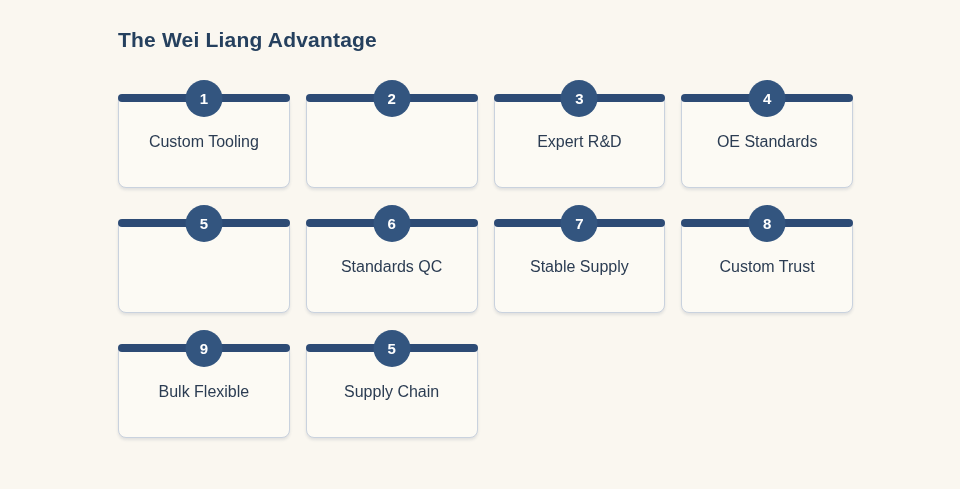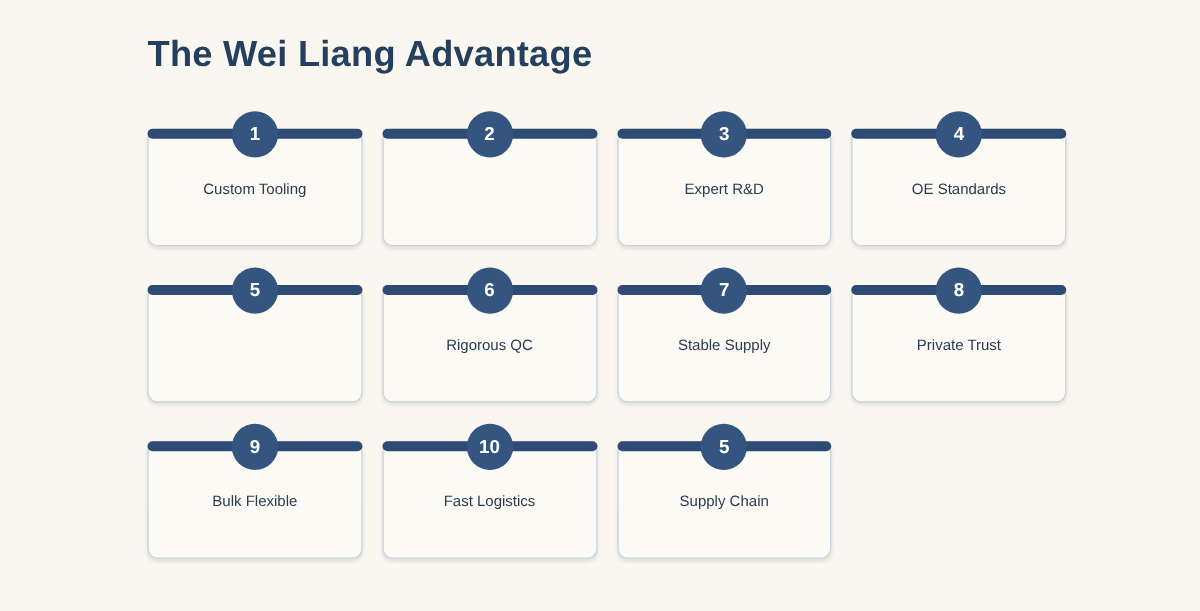--- a/index.html
+++ b/index.html
@@ -8,21 +8,21 @@
   .page {
     position: relative;
     width: 960px;
     height: 489px;
     background: var(--background, #FAF7F0);
     overflow: hidden;
   }
 
   .page-title {
     margin: 28px 0 0 118px;
-    font-size: 29px;
+    font-size: 21px;
     line-height: 1.15;
     font-weight: bold;
     letter-spacing: 0.2px;
     color: var(--title-color, #25405E);
   }
 
   .grid {
     width: 735px;
     margin: 42px 0 0 118px;
     display: grid;
@@ -67,21 +67,21 @@
     display: flex;
     align-items: center;
     justify-content: center;
     font-size: 15px;
     font-weight: bold;
     z-index: 2;
   }
 
   .card-label {
     margin-top: 2px;
-    font-size: 12px;
+    font-size: 16px;
     color: var(--label-color, #2B3C52);
     text-align: center;
   }
 </style>
 </head>
 <body>
 
 <div class="page">
 
   <h1 class="page-title">The Wei Liang Advantage</h1>
@@ -124,54 +124,47 @@
       <div class="badge">
         <span>5</span>
       </div>
     </div>
 
     <div class="card">
       <div class="card-bar"></div>
       <div class="badge">
         <span>6</span>
       </div>
-      <div class="card-label">Rigorous QC</div>
+      <div class="card-label">Standards QC</div>
     </div>
 
     <div class="card">
       <div class="card-bar"></div>
       <div class="badge">
         <span>7</span>
       </div>
       <div class="card-label">Stable Supply</div>
     </div>
 
     <div class="card">
       <div class="card-bar"></div>
       <div class="badge">
         <span>8</span>
       </div>
-      <div class="card-label">Private Trust</div>
+      <div class="card-label">Custom Trust</div>
     </div>
 
     <div class="card">
       <div class="card-bar"></div>
       <div class="badge">
         <span>9</span>
       </div>
       <div class="card-label">Bulk Flexible</div>
     </div>
 
-    <div class="card">
-      <div class="card-bar"></div>
-      <div class="badge">
-        <span>10</span>
-      </div>
-      <div class="card-label">Fast Logistics</div>
-    </div>
 
 
     <div class="card">
       <div class="card-bar"></div>
       <div class="badge">
         <span>5</span>
       </div>
       <div class="card-label">Supply Chain</div>
     </div>
 

